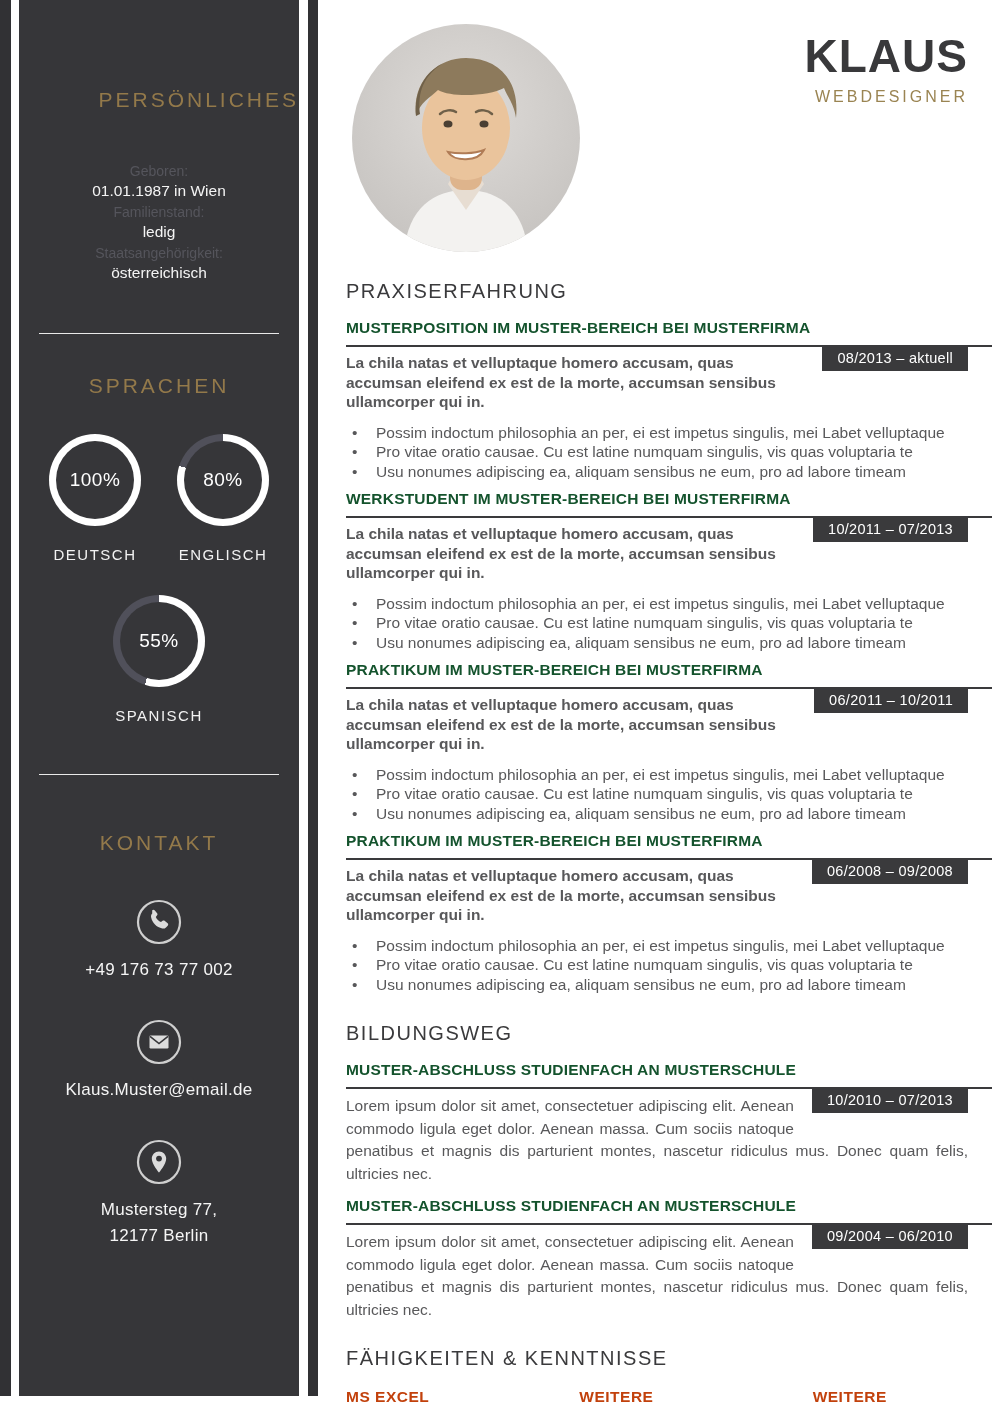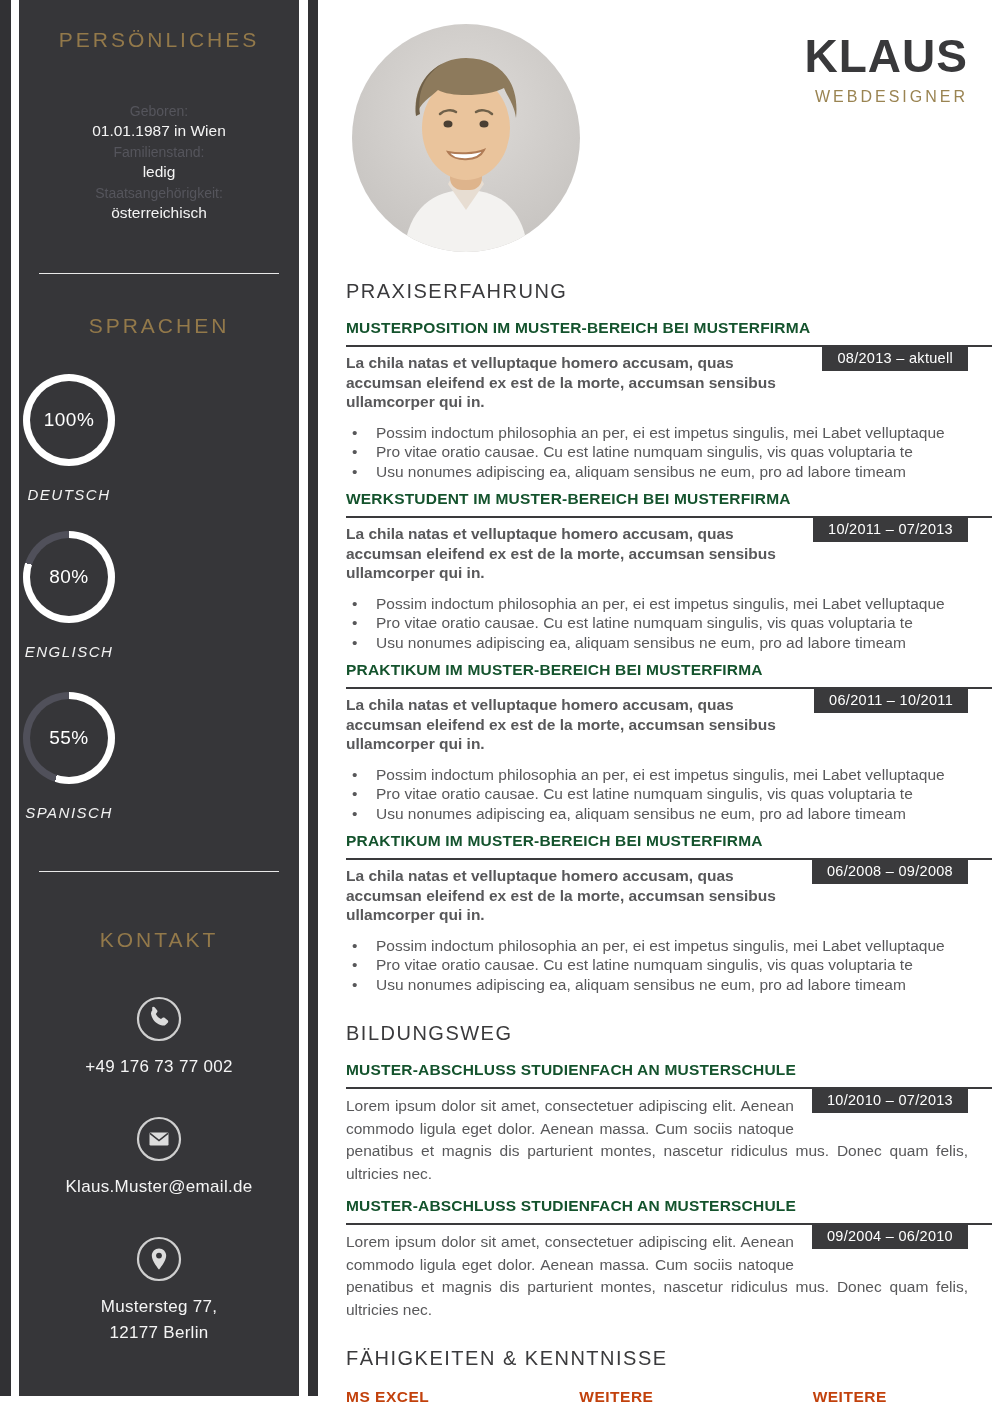--- a/index.html
+++ b/index.html
@@ -7,40 +7,40 @@
     font-family:"Liberation Sans","DejaVu Sans",sans-serif; overflow:hidden; }
   .page { position:relative; width:992px; height:1402px; background:#fff; }
 
   
   .edge-stripe { position:absolute; left:0; top:0; width:11px; height:1396px; background:#313134; }
   .divider-stripe { position:absolute; left:308px; top:0; width:10px; height:1396px; background:#313134; }
   .sidebar { position:absolute; left:19px; top:0; width:280px; height:1396px;
     background:#363639; color:#fff; text-align:center; }
 
   .side-heading { font-size:21px; font-weight:400; letter-spacing:3px; color:#93794a; }
-  .h-personal { padding-top:28px; }
+  .h-personal { padding-top:88px;text-align:right; }
   .h-sprachen { margin-top:40px; }
   .h-kontakt  { margin-top:56px; }
 
   .personal-fields { margin-top:50px; }
   .field-label { font-size:14px; line-height:19px; color:#55555c; }
   .field-value { font-size:15.5px; line-height:20px; color:#f4f4f4; margin-bottom:2px; }
 
   .side-rule { border:none; border-top:1px solid #e9e9e9; width:240px; margin:0 auto; }
   .rule-1 { margin-top:50px; }
   .rule-2 { margin-top:50px; }
 
-  .rings-row { display:flex; justify-content:center; gap:28px; margin-top:36px;flex-direction:column; }
+  .rings-row { display:flex; justify-content:center; gap:28px; margin-top:36px; }
   .rings-row.single { margin-top:32px; }
   .lang { width:100px; }
   .ring { width:92px; height:92px; border-radius:50%; margin:0 auto; position:relative; }
   .ring-hole { position:absolute; inset:7px; border-radius:50%; background:#363639;
     display:flex; align-items:center; justify-content:center; }
   .ring-pct { font-size:19px; color:#ffffff; letter-spacing:0.5px; }
-  .lang-label { margin-top:20px; font-size:15px; letter-spacing:1.5px; color:#f2f2f2;font-style:italic; }
+  .lang-label { margin-top:20px; font-size:15px; letter-spacing:1.5px; color:#f2f2f2; }
 
   .contact-item { margin-top:36px; }
   .contact-item.first { margin-top:44px; }
   .c-icon { display:block; margin:0 auto; }
   .c-text { margin-top:12px; font-size:17px; color:#f5f5f5; letter-spacing:0.3px; line-height:26px; }
 
   
   .main { position:absolute; left:318px; top:0; width:674px; height:1402px;
     padding:0 24px 2px 28px; }
 

